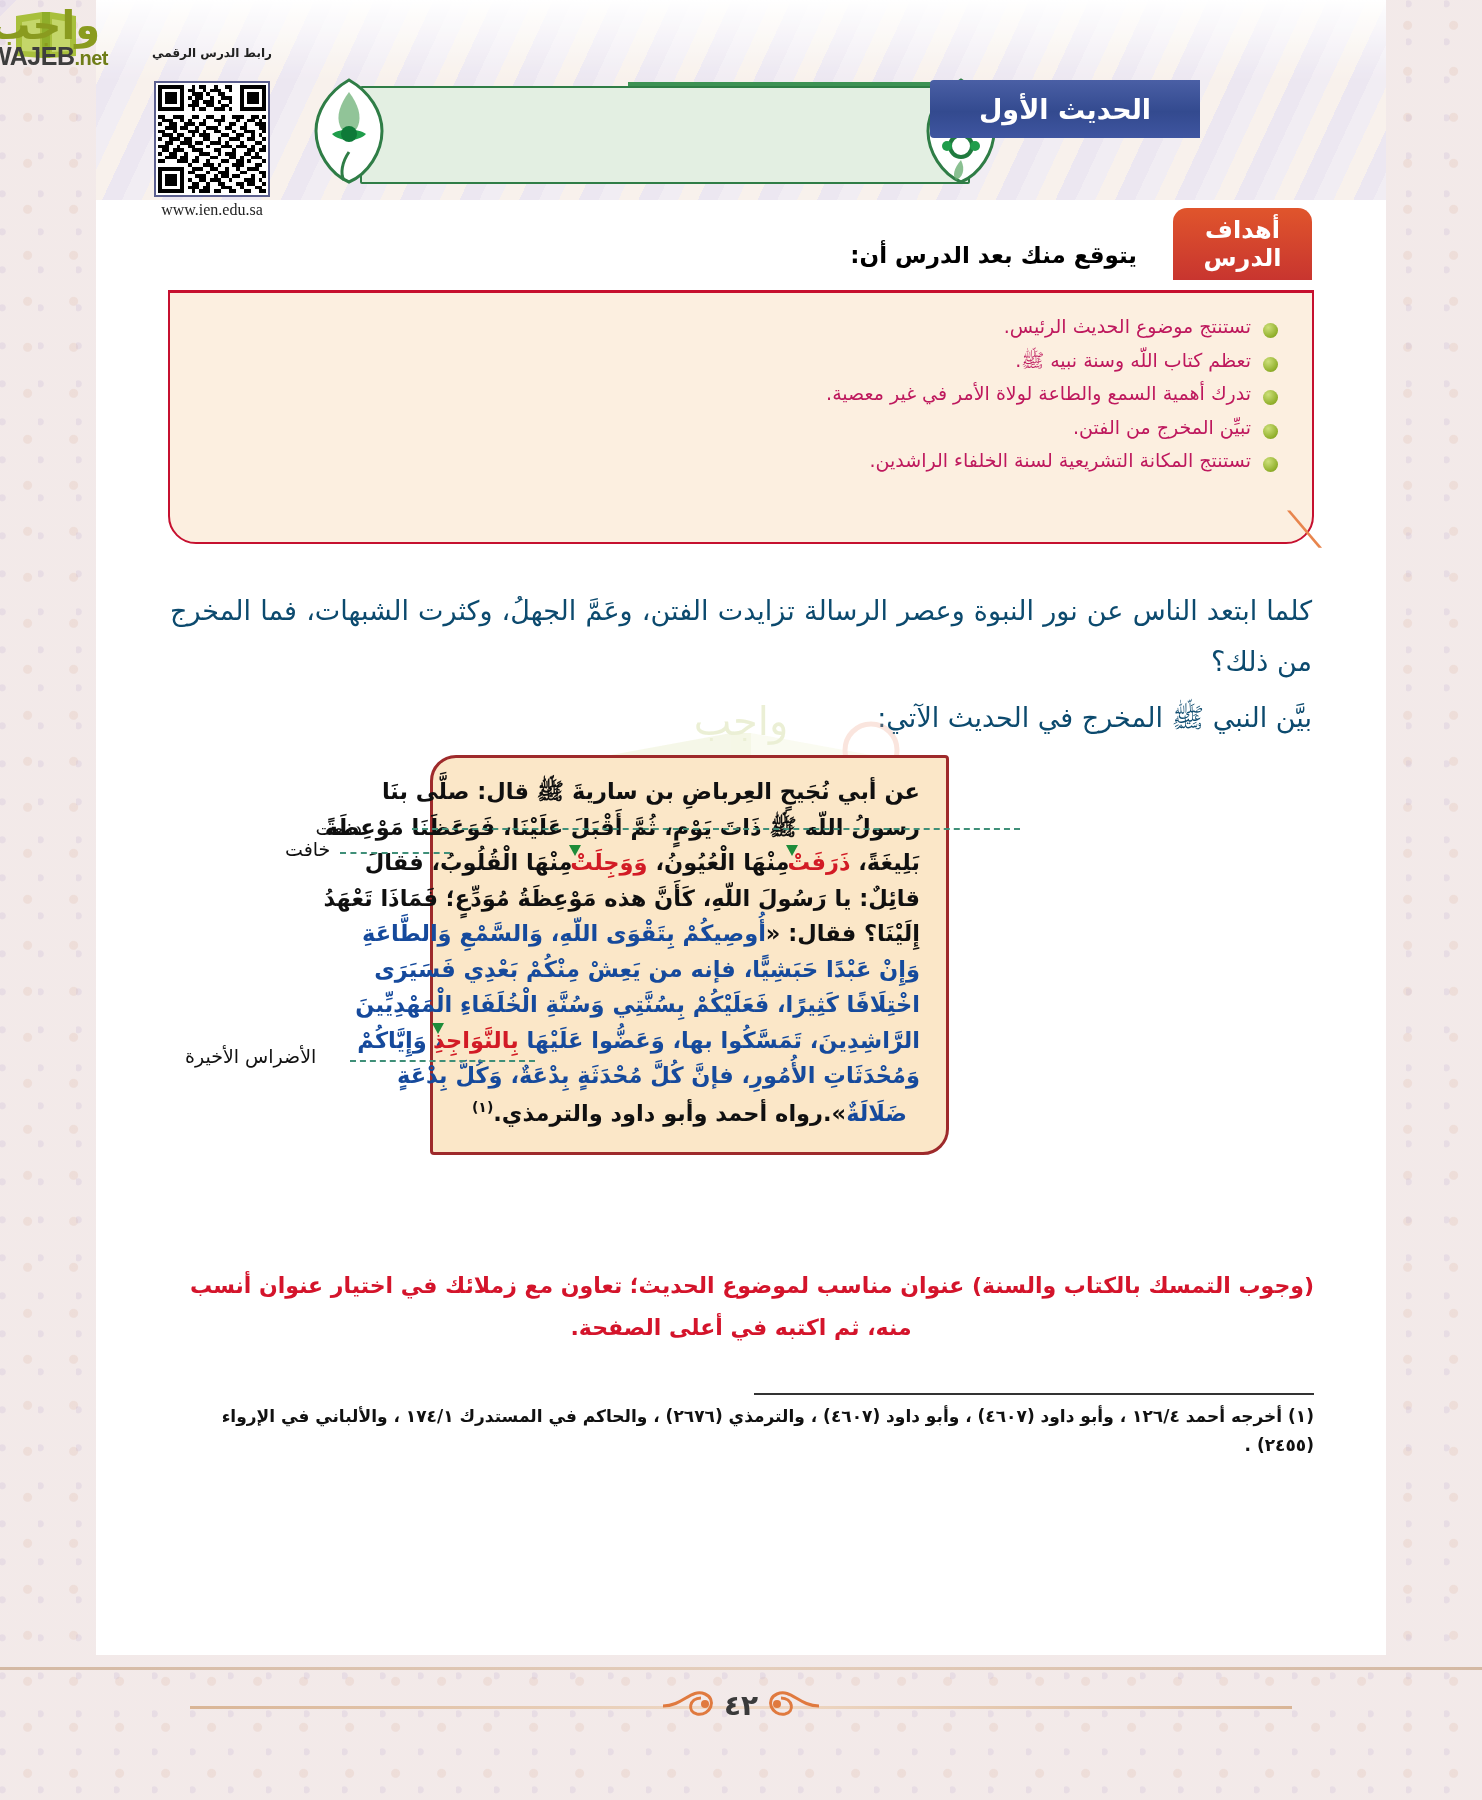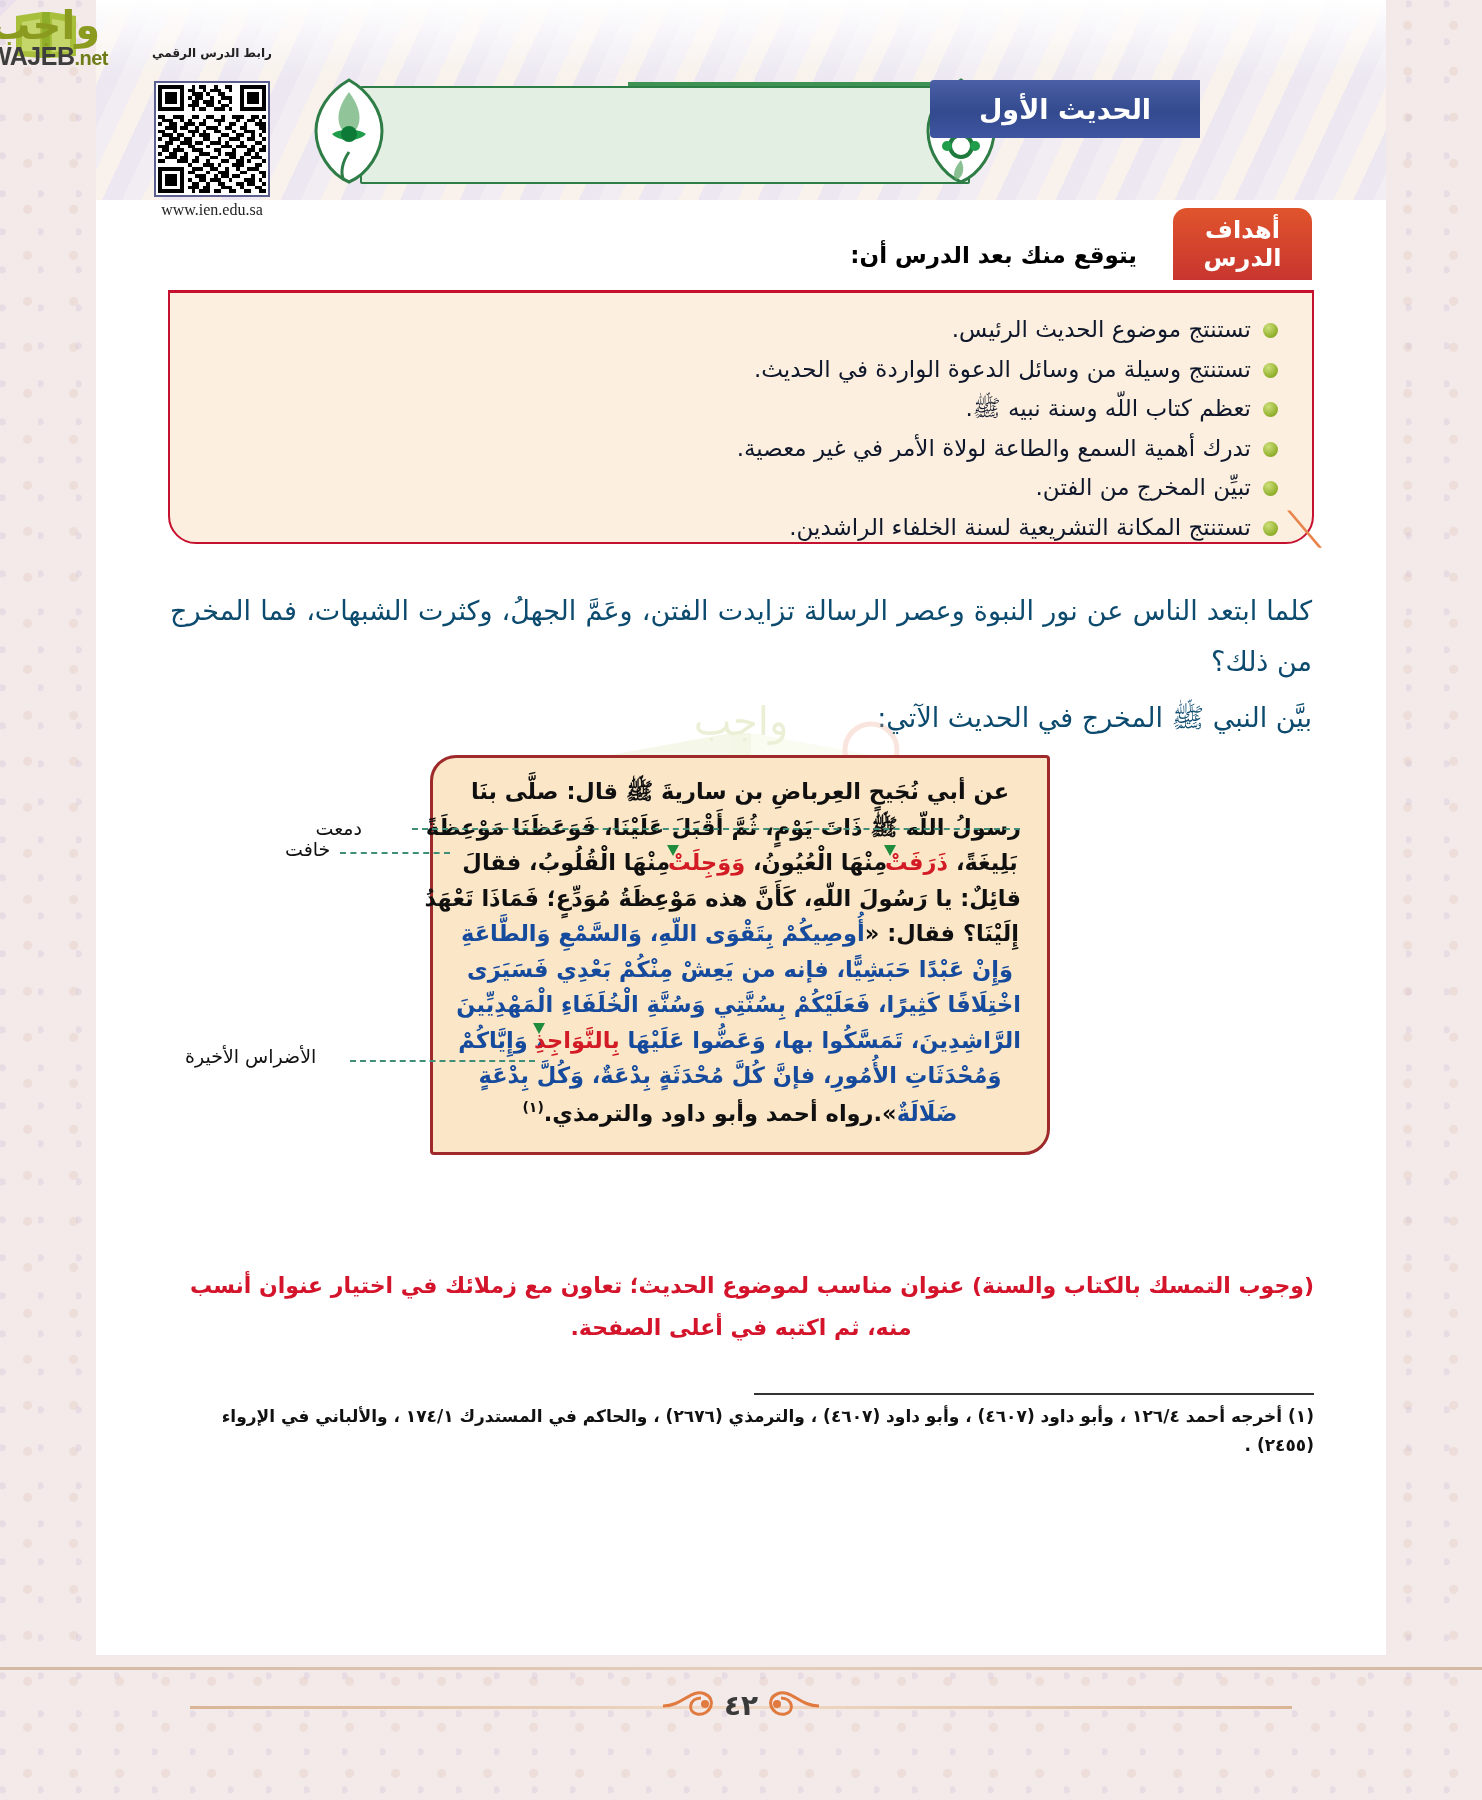--- a/index.html
+++ b/index.html
@@ -98,41 +98,41 @@
   }
   .obj-card .topline{position:absolute;left:-2px;right:-2px;top:-2px;height:3px;background:#c6102f;}
   .obj-list{position:absolute;right:34px;top:20px;left:34px;}
   .obj-item{display:flex;align-items:flex-start;justify-content:flex-start;
             margin-bottom:5px;direction:rtl;}
   .obj-item .dot{
     width:15px;height:15px;border-radius:50%;
     background:radial-gradient(circle at 35% 30%,#cde07a,#8fae2a 70%,#6d8a1c);
     margin-left:12px;margin-top:11px;flex:0 0 auto;
   }
-  .obj-item .txt{font-size:23px;color:#0f172a;line-height:1.5;}
+  .obj-item .txt{font-size:19px;color:#be185d;line-height:1.5;}
   .obj-corner{
     position:absolute;right:160px;top:505px;width:60px;height:60px;
     color:#e8854d;font-size:50px;line-height:1;
   }
 
   
   .intro{
     position:absolute;right:170px;left:170px;top:585px;
     font-size:27px;color:#0c4a6e;line-height:1.9;text-align:justify;
   }
   .intro p{margin:0 0 4px 0;}
 
   
   .hadith-wrap{position:absolute;left:0;right:0;top:735px;height:530px;}
   .wm{
     position:absolute;left:50%;transform:translateX(-50%);top:-40px;
     width:340px;height:230px;opacity:.28;pointer-events:none;
   }
   .hadith{
-    position:absolute;left:430px;width:620px;top:20px;
+    position:absolute;left:430px;width:519px;top:20px;
     background:#fbe7c8;
     border:3px solid #9e2a2b;
     border-radius:26px 4px 26px 4px;
     padding:22px 26px 26px 26px;
     box-sizing:border-box;
   }
   .hline{
     font-size:22.5px;color:#101010;line-height:1.0;margin-bottom:13px;
     text-align:center;white-space:nowrap;font-weight:bold;
   }
@@ -430,24 +430,20 @@
 
 <div class="obj-card">
   <div class="topline"></div>
   <div class="obj-list" id="obj-list">
       <div class="obj-item">
         <span class="dot"></span>
         <span class="txt">تستنتج موضوع الحديث الرئيس.</span>
       </div>
       <div class="obj-item">
         <span class="dot"></span>
-        <span class="txt">تستنتج وسيلة من وسائل الدعوة الواردة في الحديث.</span>
-      </div>
-      <div class="obj-item">
-        <span class="dot"></span>
         <span class="txt">تعظم كتاب اللّه وسنة نبيه ﷺ.</span>
       </div>
       <div class="obj-item">
         <span class="dot"></span>
         <span class="txt">تدرك أهمية السمع والطاعة لولاة الأمر في غير معصية.</span>
       </div>
       <div class="obj-item">
         <span class="dot"></span>
         <span class="txt">تبيِّن المخرج من الفتن.</span>
       </div>

